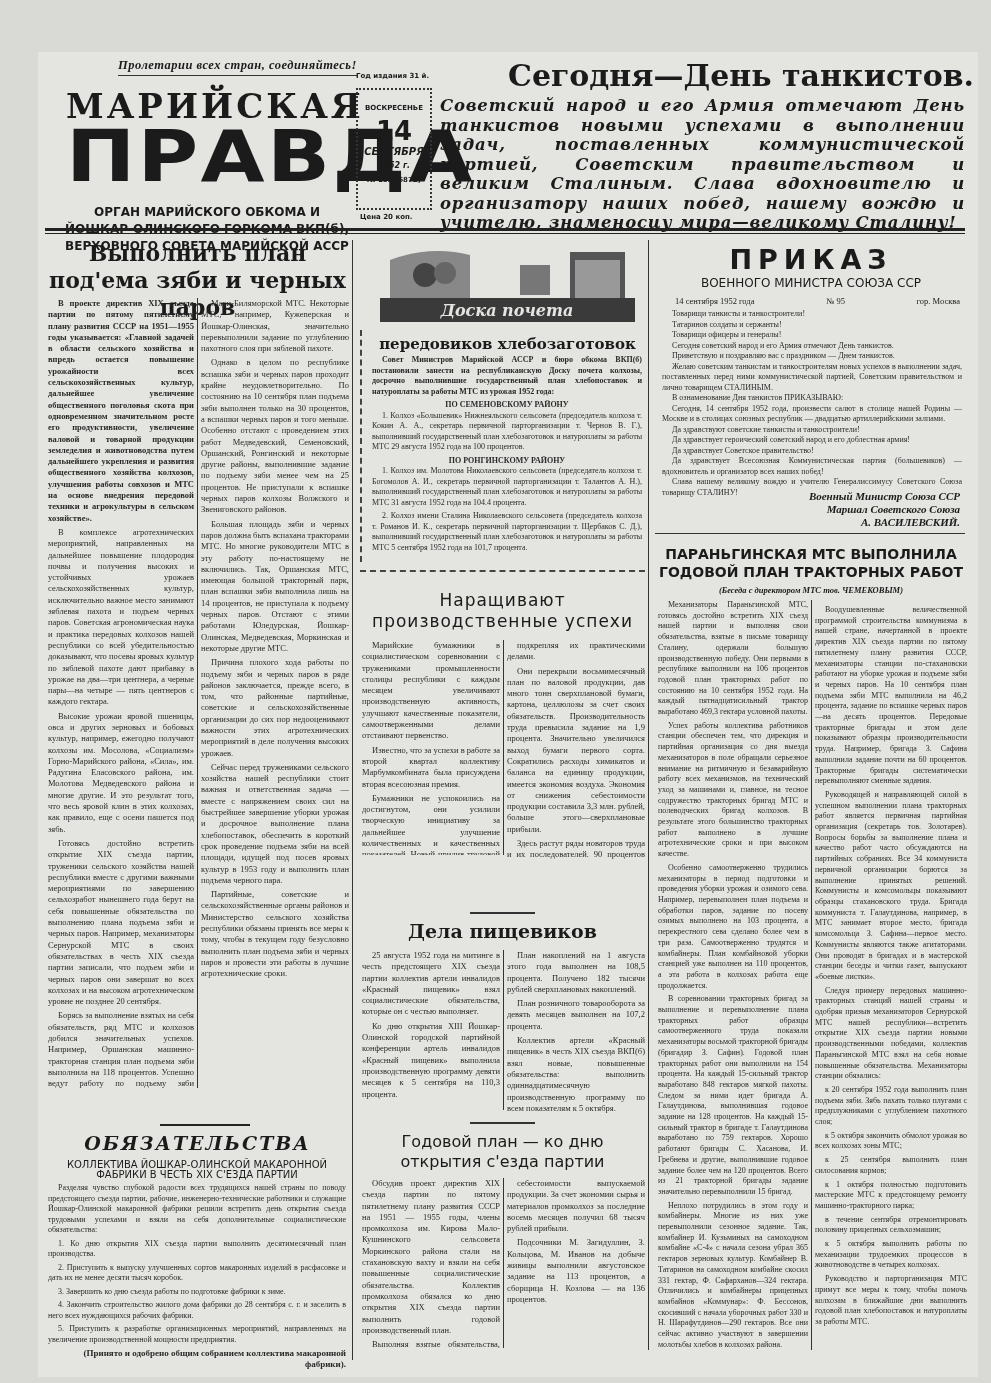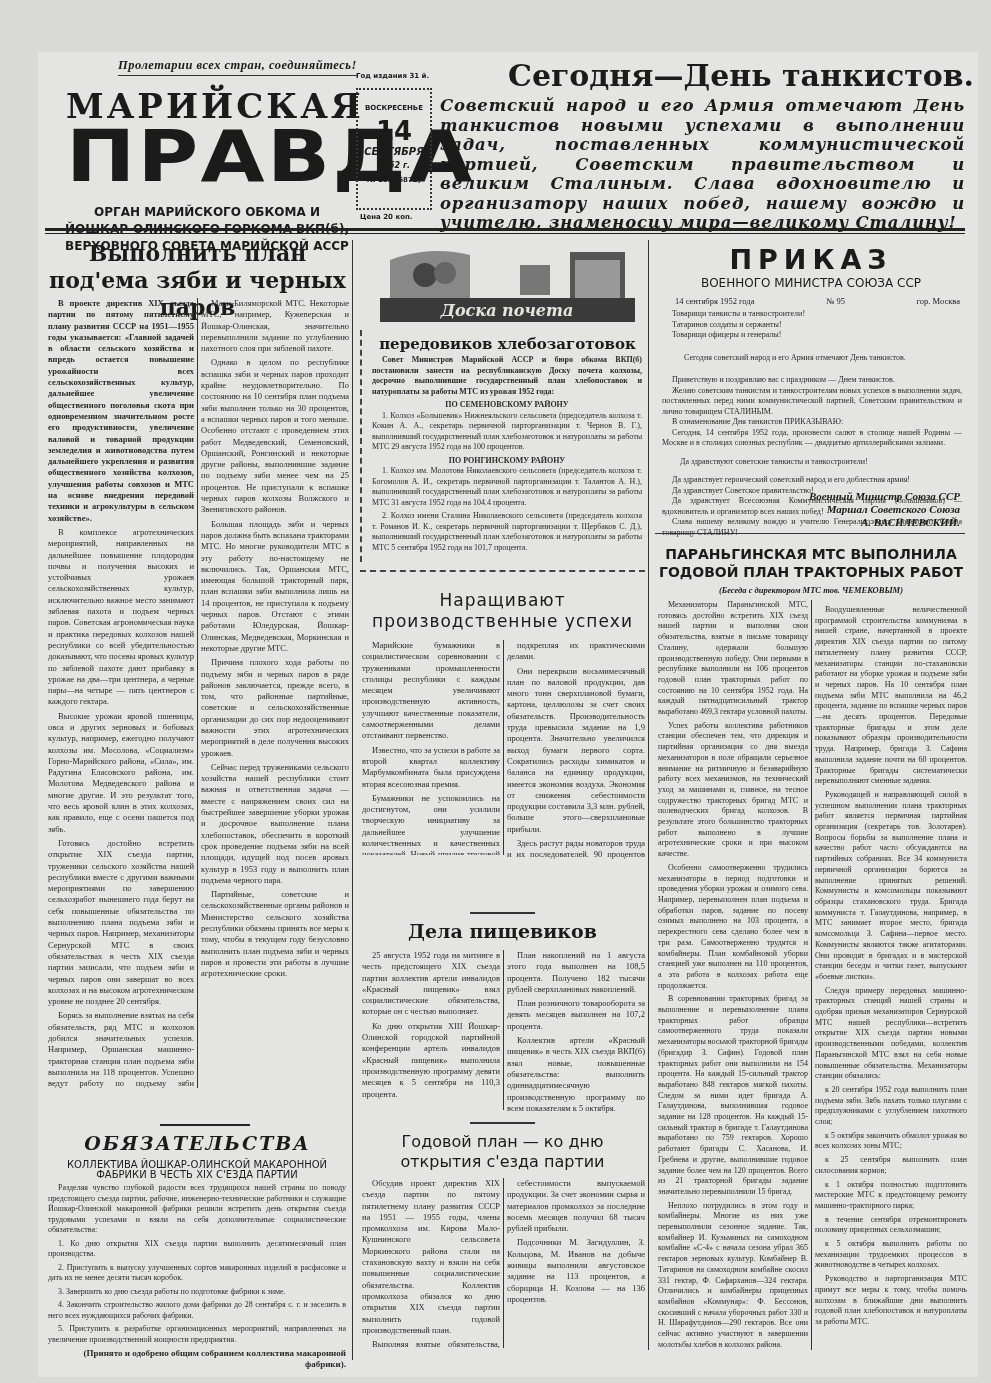--- a/index.html
+++ b/index.html
@@ -161,26 +161,26 @@
 <div class="abs colhead" style="left:652px;top:276px;width:318px;font-family:'DejaVu Sans',sans-serif;font-size:12px;font-weight:normal;">ВОЕННОГО МИНИСТРА СОЮЗА ССР</div>
 <div class="abs" style="left:675px;top:296px;width:285px;display:flex;justify-content:space-between;font-size:8.5px;">
   <span>14 сентября 1952 года</span>
   <span>№ 95</span>
   <span>гор. Москва</span>
 </div>
 <div class="abs txt" style="left:662px;top:309px;width:300px;font-size:8px;line-height:10.5px;">
   <p style="margin:0">Товарищи танкисты и танкостроители!</p>
   <p style="margin:0">Татаринов солдаты и сержанты!</p>
   <p style="margin:0">Товарищи офицеры и генералы!</p>
-  <p style="margin:12px">Сегодня советский народ и его Армия отмечают День танкистов.</p>
+  <p style="margin:0">Сегодня советский народ и его Армия отмечают День танкистов.</p>
   <p style="margin:0">Приветствую и поздравляю вас с праздником — Днем танкистов.</p>
   <p style="margin:0">Желаю советским танкистам и танкостроителям новых успехов в выполнении задач, поставленных перед ними коммунистической партией, Советским правительством и лично товарищем СТАЛИНЫМ.</p>
   <p style="margin:0">В ознаменование Дня танкистов ПРИКАЗЫВАЮ:</p>
   <p style="margin:0">Сегодня, 14 сентября 1952 года, произвести салют в столице нашей Родины — Москве и в столицах союзных республик — двадцатью артиллерийскими залпами.</p>
-  <p style="margin:8px">Да здравствуют советские танкисты и танкостроители!</p>
+  <p style="margin:0">Да здравствуют советские танкисты и танкостроители!</p>
   <p style="margin:0">Да здравствует героический советский народ и его доблестная армия!</p>
   <p style="margin:0">Да здравствует Советское правительство!</p>
   <p style="margin:0">Да здравствует Всесоюзная Коммунистическая партия (большевиков) — вдохновитель и организатор всех наших побед!</p>
   <p style="margin:0">Слава нашему великому вождю и учителю Генералиссимусу Советского Союза товарищу СТАЛИНУ!</p>
 </div>
 <div class="abs" style="left:700px;top:490px;width:260px;text-align:right;font-style:italic;font-weight:bold;font-size:11px;line-height:13px;">
   <div>Военный Министр Союза ССР</div>
   <div>Маршал Советского Союза</div>
   <div>А. ВАСИЛЕВСКИЙ.</div>
 </div>

